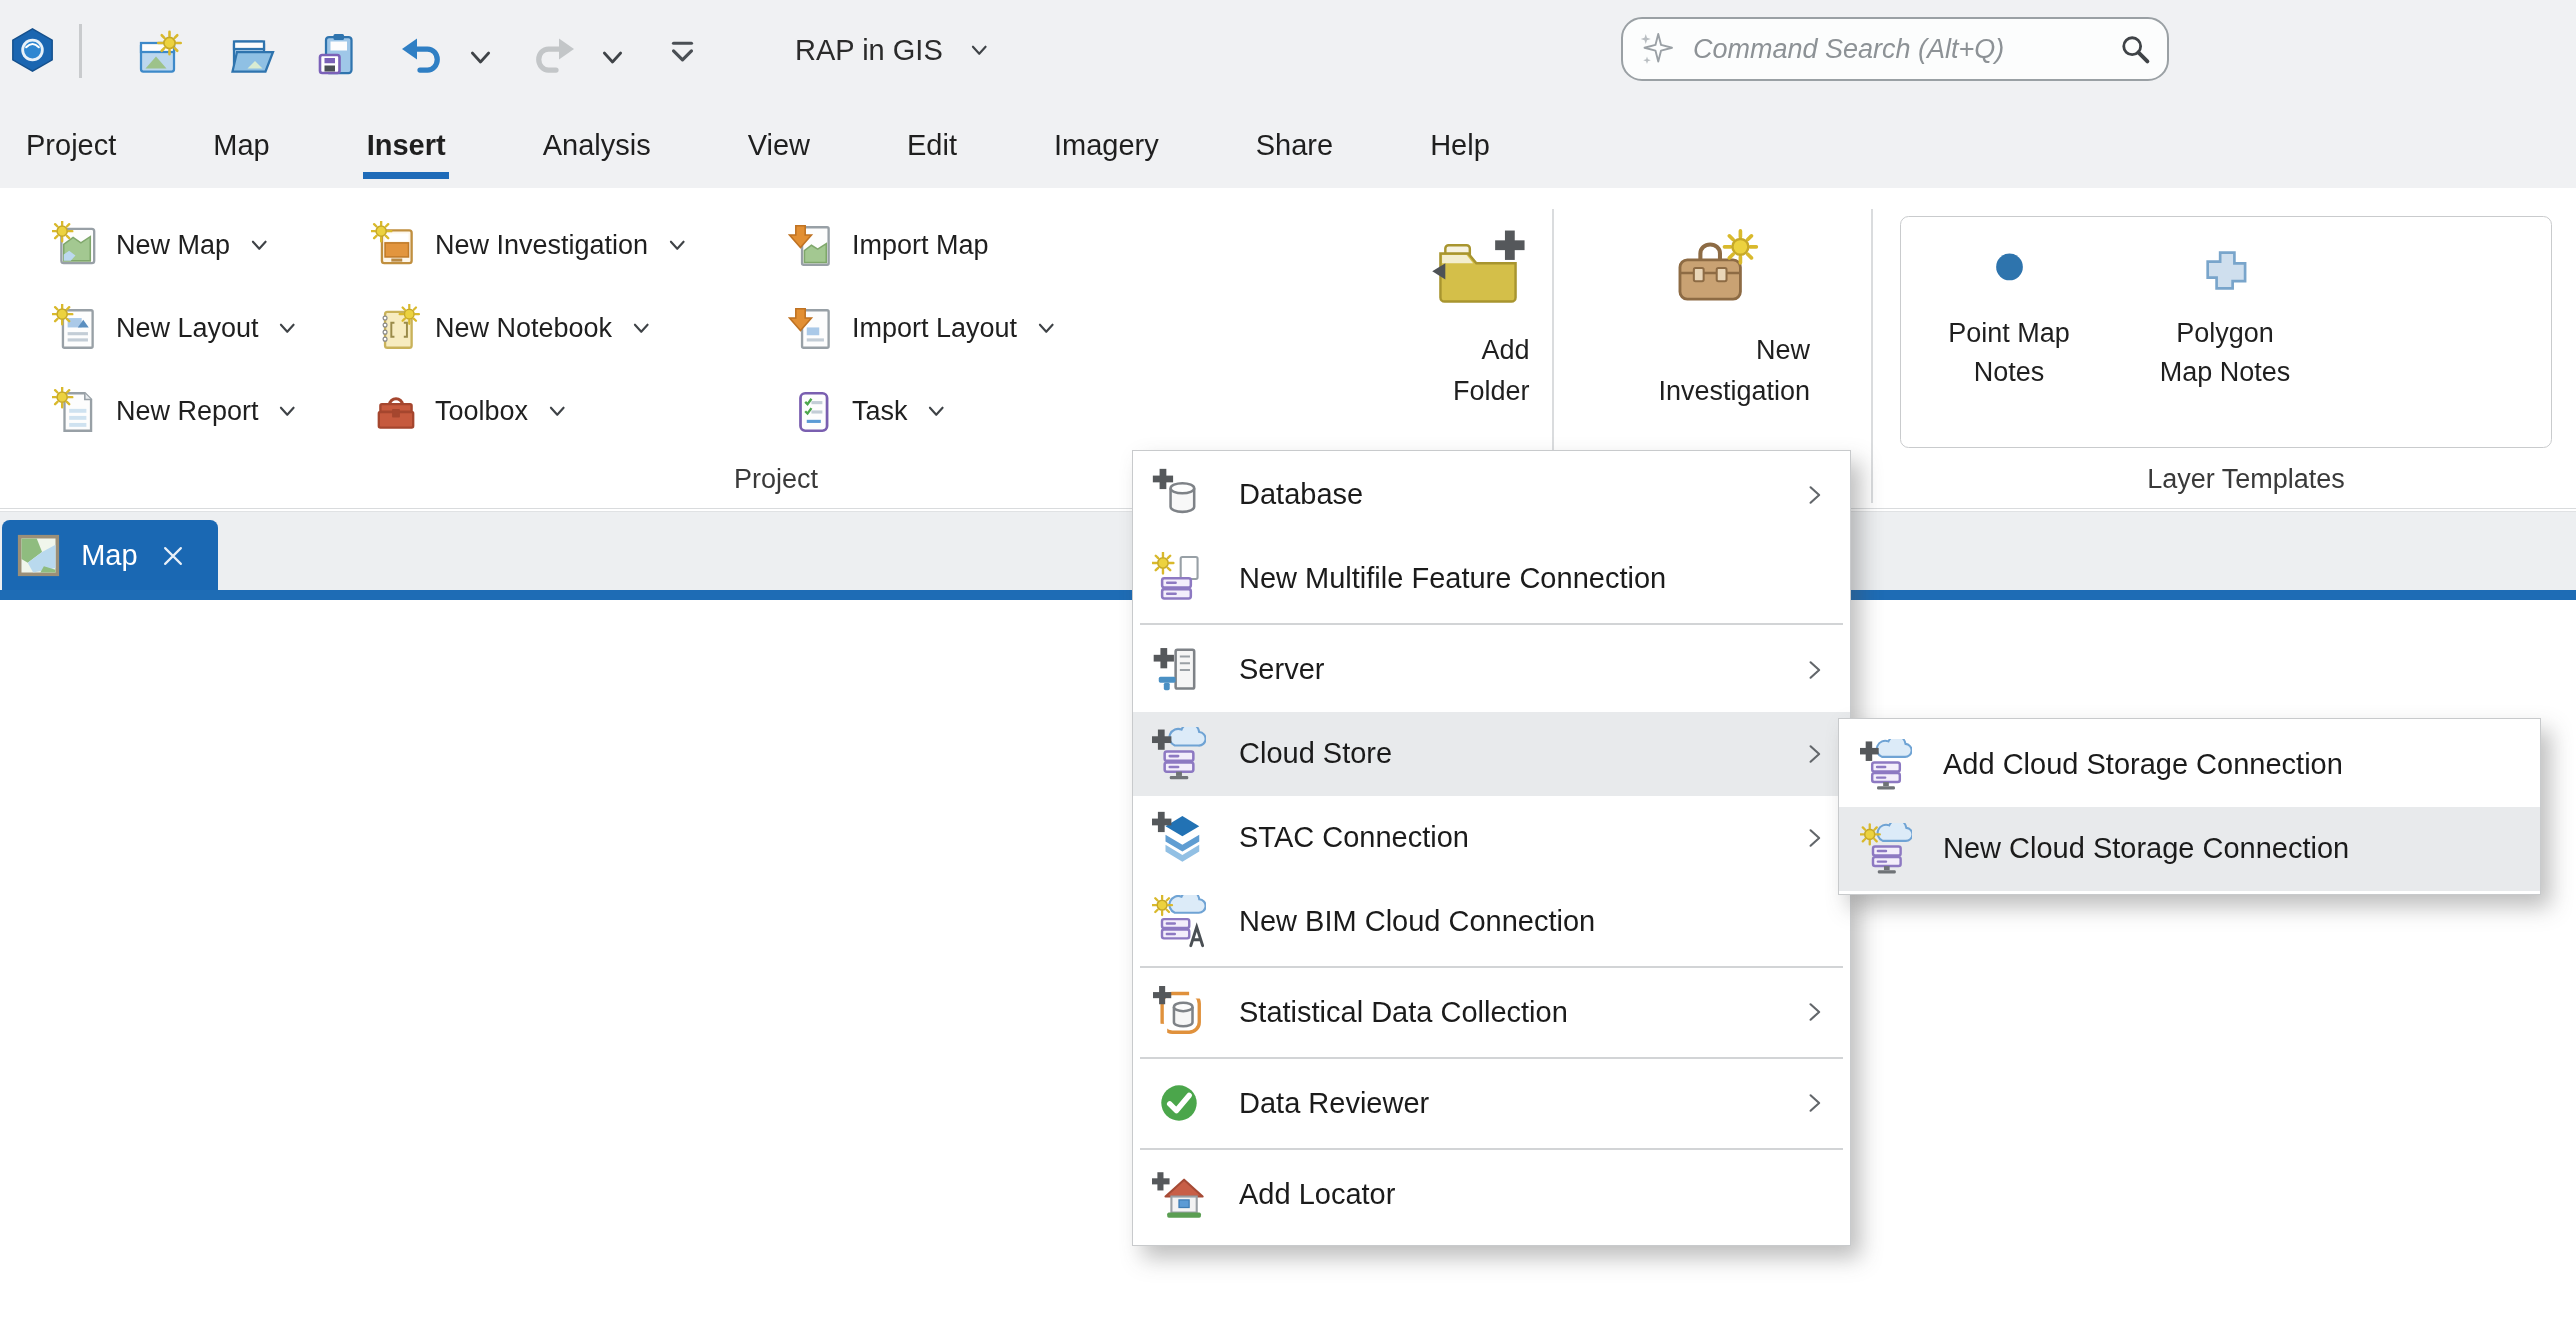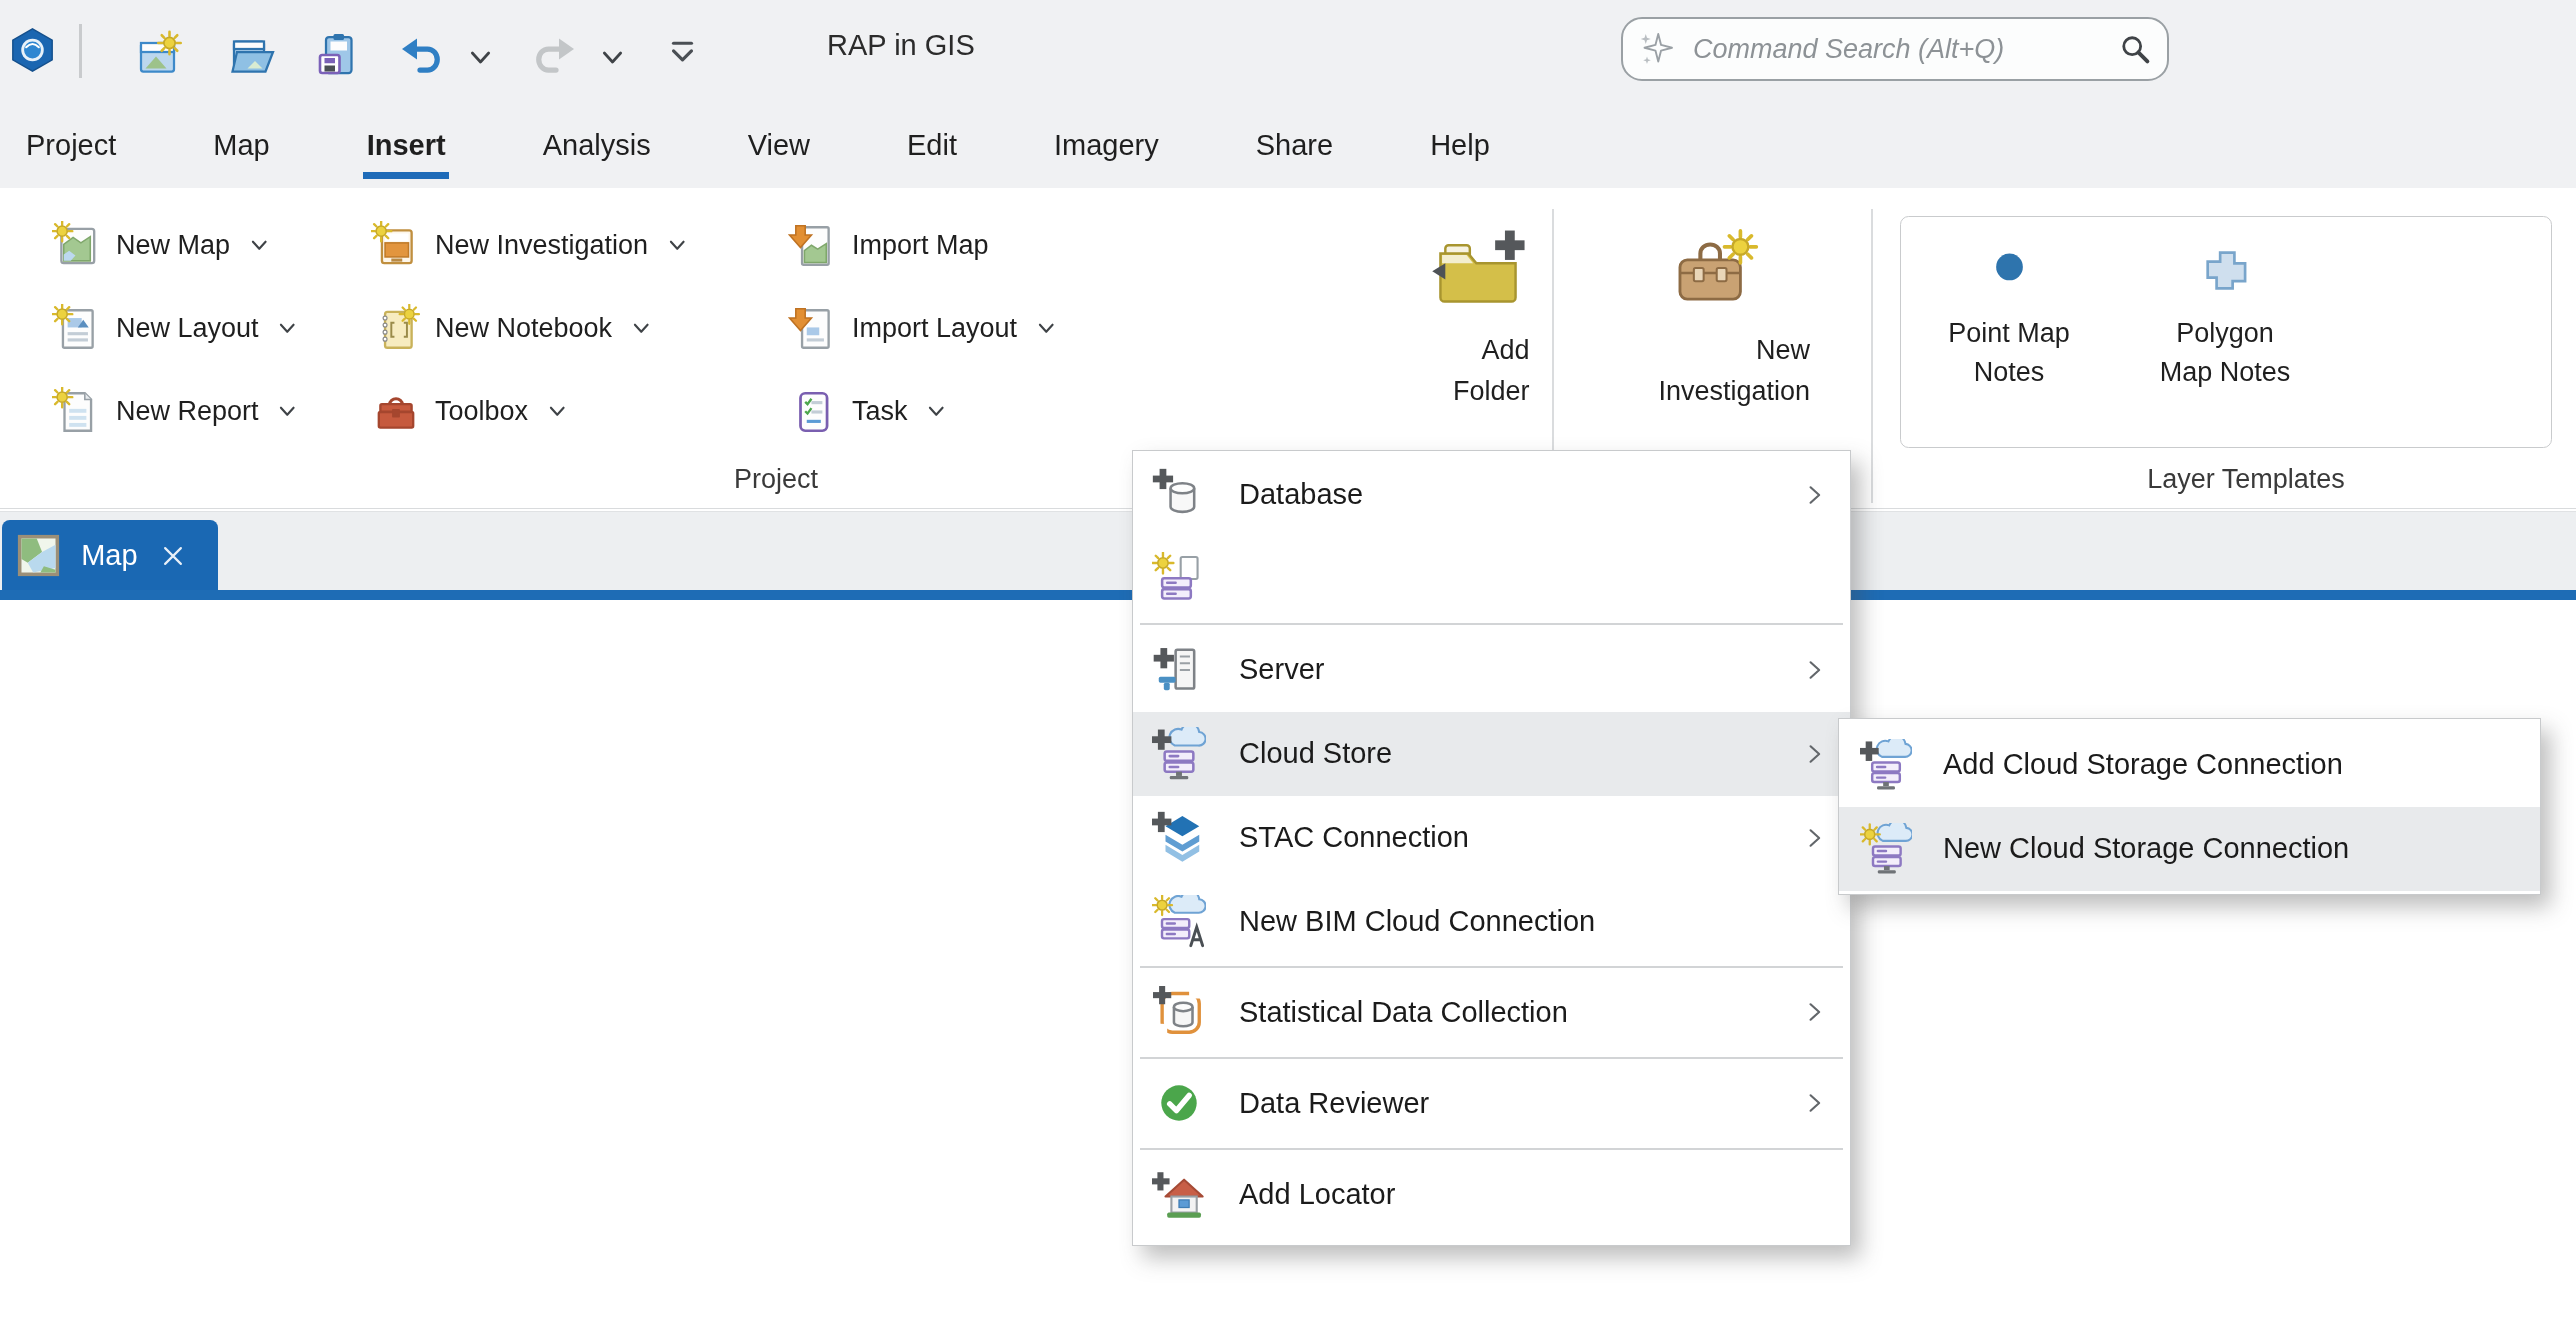--- a/index.html
+++ b/index.html
@@ -4,22 +4,22 @@
 <style>
   html,body{margin:0;padding:0;background:#fff;}
   .stage{position:relative;width:2576px;height:1342px;background:#ffffff;
          font-family:"Liberation Sans",sans-serif;overflow:hidden;color:#1f1f1f;}
 
   
   .titlebar{position:absolute;top:0;left:0;right:0;height:102px;background:#f0f1f3;}
   .qbtn{position:absolute;top:28px;width:48px;height:54px;border:none;background:transparent;padding:0;}
   .qbtn svg{width:100%;height:100%;}
   .qat-sep{position:absolute;left:79px;top:24px;width:2.6px;height:54px;background:#c9cbcd;}
-  .apptitle{position:absolute;left:827px;top:29px;height:43px;display:flex;align-items:center;gap:25px;
-            font-size:29px;color:#2b2b2b;flex-direction:column;}
+  .apptitle{position:absolute;left:795px;top:29px;height:43px;display:flex;align-items:center;gap:25px;
+            font-size:29px;color:#2b2b2b;}
   .apptitle .chev{width:22.5px;height:22.5px;color:#3f4347;}
   .searchbox{position:absolute;left:1621px;top:17.3px;width:548px;height:64px;background:#fcfdfd;
              border:2.6px solid #9aa0a4;border-radius:21px;display:flex;align-items:center;
              padding:0 14px;gap:14px;box-sizing:border-box;}
   .searchbox input{flex:1;border:none;outline:none;background:transparent;font-size:27px;
                    font-style:italic;color:#6d7276;font-family:"Liberation Sans",sans-serif;min-width:0;}
   .searchbox input::placeholder{color:#8d9296;font-style:italic;}
   .sparkle{width:40px;height:40px;flex:none;}
   .magnifier{width:36px;height:36px;flex:none;}
 
@@ -548,20 +548,21 @@
         </svg>
     <span class="lbl">Database</span>
     <svg class="arr" viewBox="0 0 32 42" width="28" height="36">
           <use href="#sym-chev-right"></use>
         </svg>
   </div>
   <div class="mi">
     <svg class="ic" viewBox="0 0 62 62" width="54" height="54">
           <use href="#sym-multifile"></use>
         </svg>
+    <span class="lbl">New Multifile Feature Connection</span>
   </div>
   <div class="msep"></div>
   <div class="mi">
     <svg class="ic" viewBox="0 0 62 62" width="54" height="54">
           <use href="#sym-server"></use>
         </svg>
     <span class="lbl">Server</span>
     <svg class="arr" viewBox="0 0 32 42" width="28" height="36">
           <use href="#sym-chev-right"></use>
         </svg>

